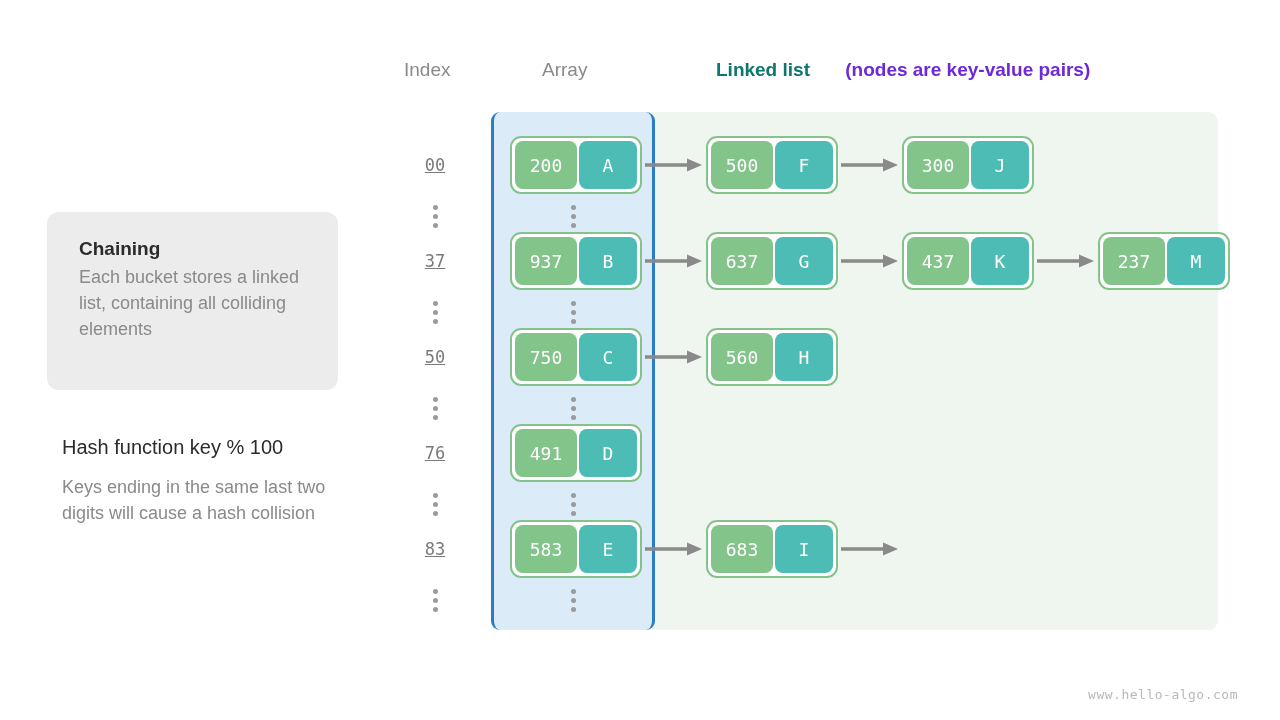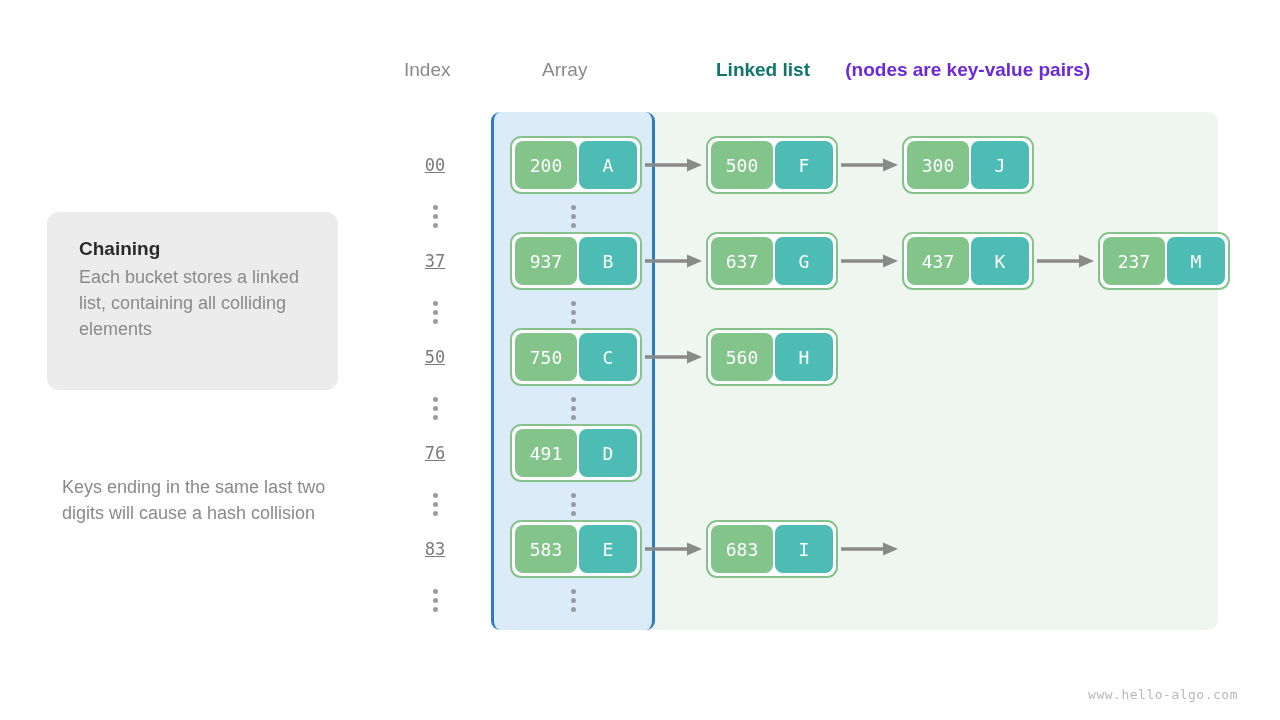--- a/index.html
+++ b/index.html
@@ -332,17 +332,18 @@
           <span></span>
           <span></span>
         </div>
       </div>
     </div>
 
   <div id="chaining-card">
     <div id="chaining-title">Chaining</div>
     <div id="chaining-body">Each bucket stores a linked list, containing all colliding elements</div>
   </div>
+  <div id="hash-title">Hash function key % 100</div>
   <div id="hash-body">Keys ending in the same last two digits will cause a hash collision</div>
 
   <div id="watermark">www.hello-algo.com</div>
 
 </div>
 
 </body></html>

